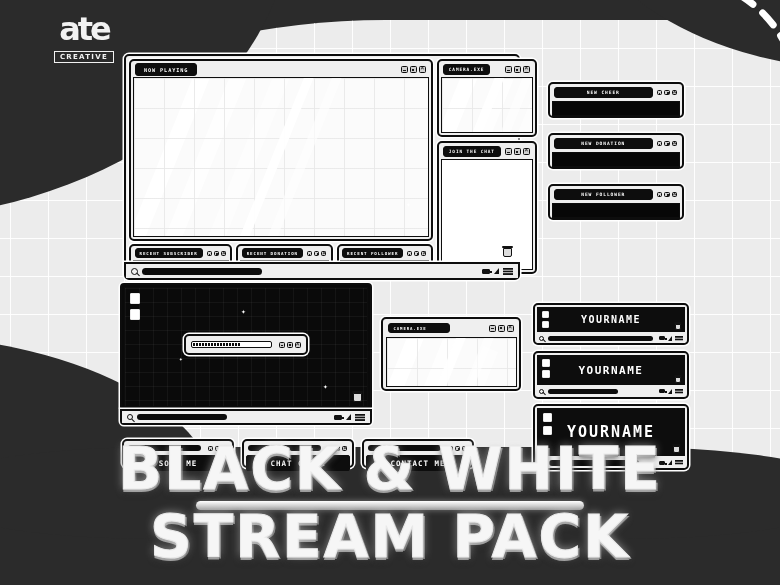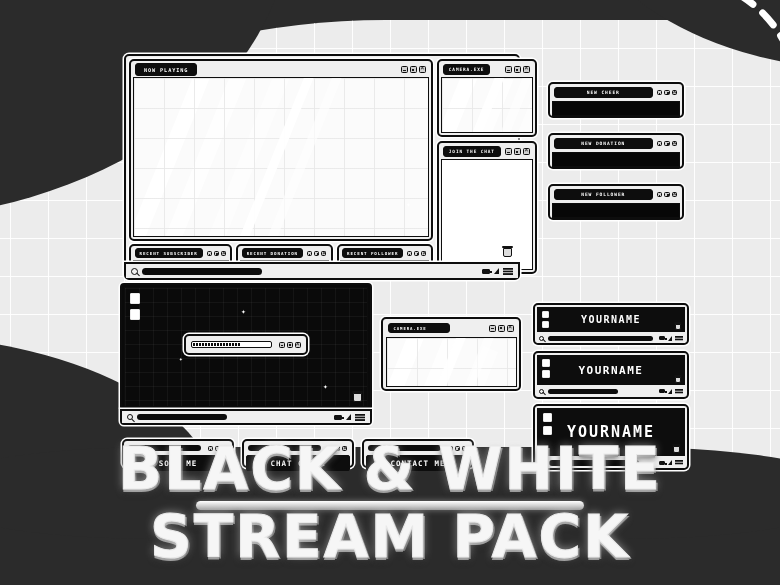--- a/index.html
+++ b/index.html
@@ -203,20 +203,24 @@
   <div class="bg-light"></div>
   <div class="swoop-tl"></div>
   <div class="swoop-tr"></div>
   <div class="swoop-bl"></div>
   <div class="bottom-band"></div>
 
   <svg class="arc" viewBox="0 0 150 150">
     <path d="M20 -10 A 120 120 0 0 1 160 130" fill="none" stroke="#ffffff" stroke-width="7" stroke-linecap="round" stroke-dasharray="16 13"></path>
   </svg>
 
+  <div class="logo">
+    <div class="logo-mark">ate</div>
+    <div class="logo-badge">CREATIVE</div>
+  </div>
 
   <div class="win" style="left:124px; top:54px; width:396px; height:225px; padding:3px;">
 
     <div style="display:flex; gap:4px; height:100%;">
 
       <div style="flex:1; display:flex; flex-direction:column; gap:3px;">
         <div class="win" style="position:relative; left:0; top:0; width:100%; flex:1; padding:2px; display:flex; flex-direction:column;">
           <div class="winbar">
             <span class="pill">NOW PLAYING</span>
             <span class="btns">

